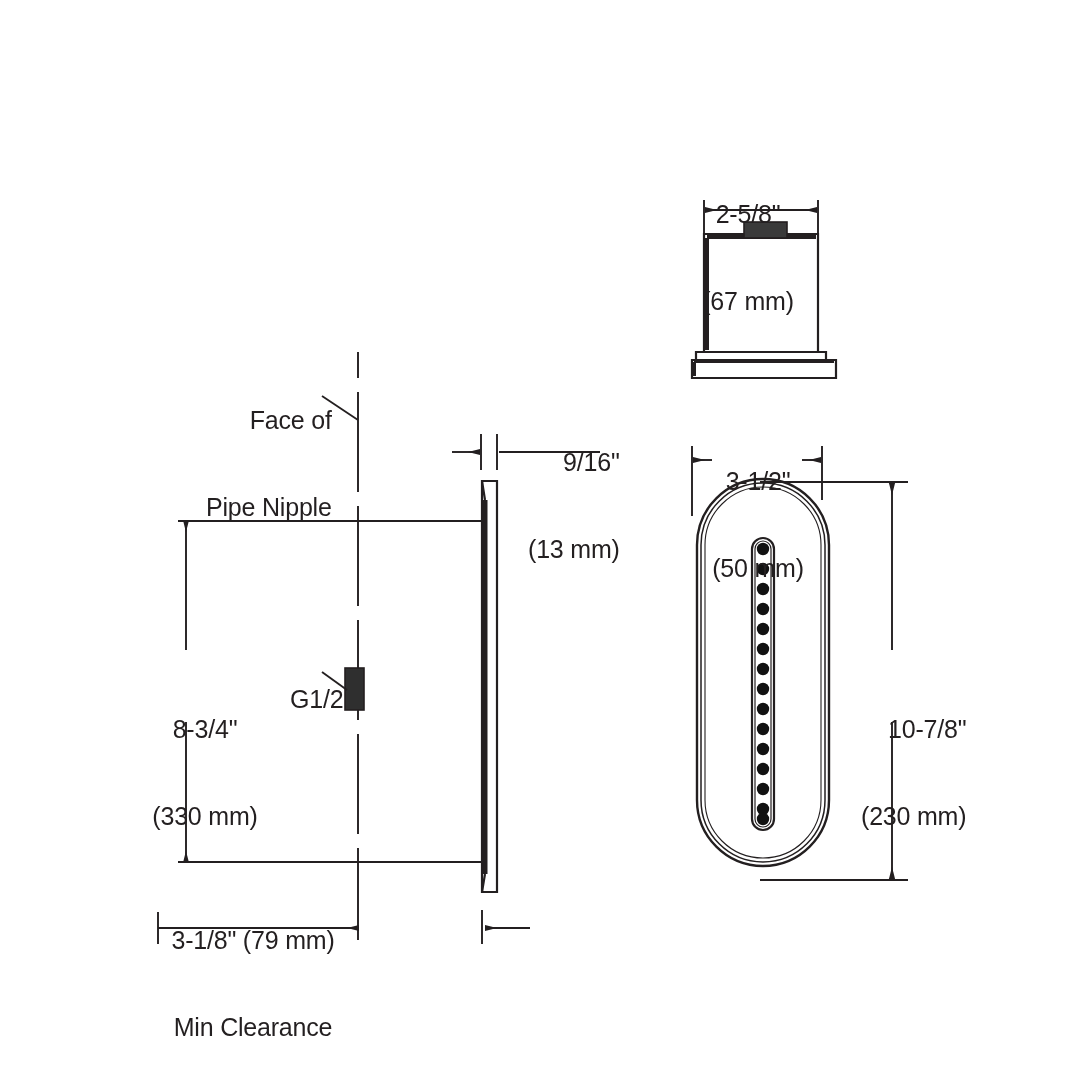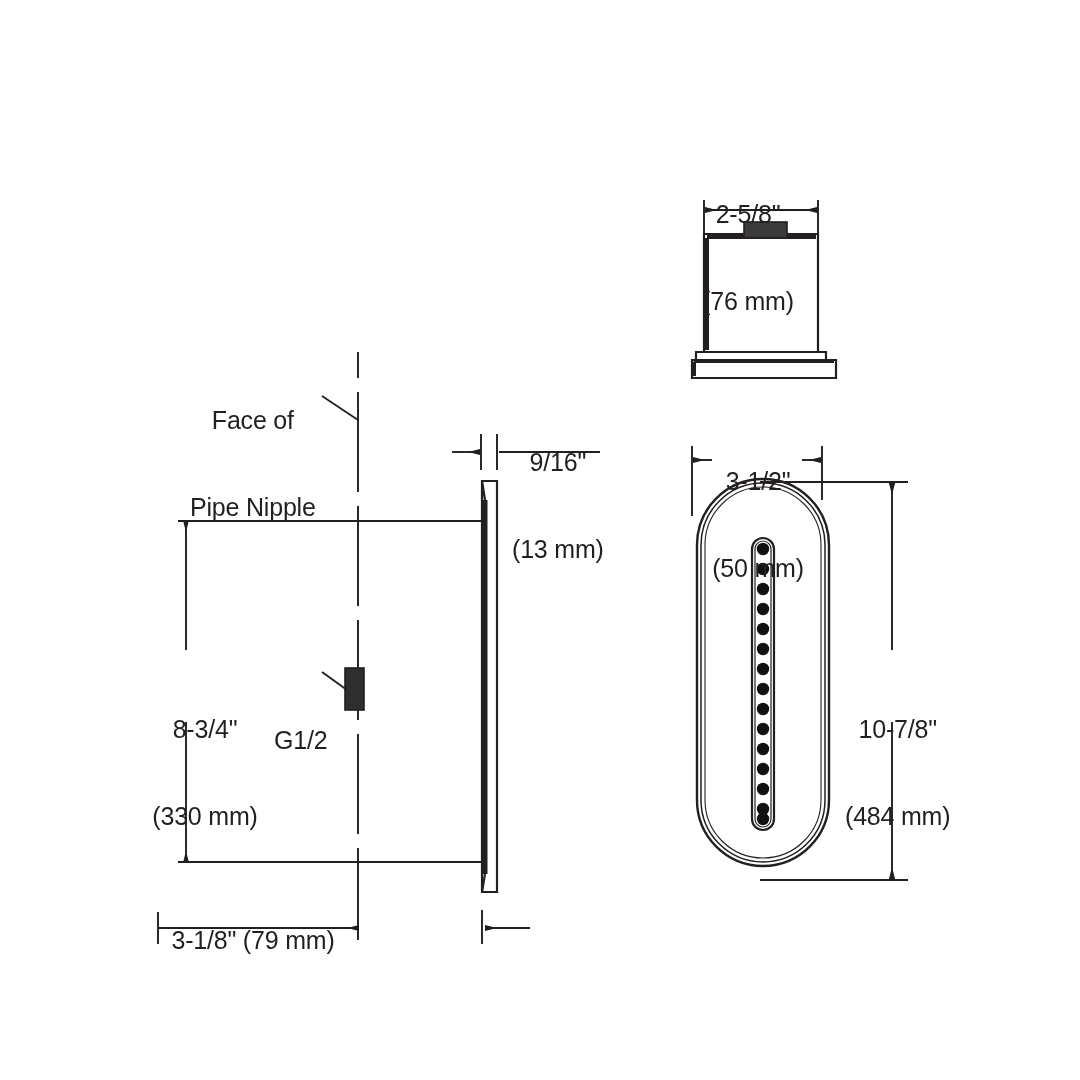--- a/index.html
+++ b/index.html
@@ -25,21 +25,21 @@
   .dim-text {
     position: absolute;
     font-family: "Liberation Sans", sans-serif;
     font-size: 25px;
     line-height: 29px;
     color: #231f20;
     white-space: pre;
     letter-spacing: -0.2px;
   }
   .ta-center { text-align: center; transform: translateX(-50%); }
-  .ta-left   { text-align: center; }
+  .ta-left   { text-align: right; margin-left: 16px; }
 </style>
 </head>
 <body>
 
 <div id="sheet">
 
   <svg id="drawing" viewBox="0 0 1080 1080">
     <defs>
       <marker id="arrIn" markerWidth="12" markerHeight="8" refX="11" refY="4" orient="auto" markerUnits="userSpaceOnUse">
         <path d="M0,4 L12,0.9 L12,7.1 Z" fill="#231f20"></path>
@@ -167,36 +167,37 @@
   <div class="dim-text ta-left" style="left:512px; top:390px;">
     <div>9/16"</div>
     <div>(13 mm)</div>
   </div>
 
   <div class="dim-text ta-center" style="left:205px; top:657px;">
     <div>8-3/4"</div>
     <div>(330 mm)</div>
   </div>
 
-  <div class="dim-text ta-left" style="left:274px; top:668px;">
+  <div class="dim-text ta-left" style="left:274px; top:627px;">
     <div>G1/2</div>
   </div>
 
   <div class="dim-text ta-center" style="left:253px; top:868px;">
     <div>3-1/8" (79 mm)</div>
+    <div>Min Clearance</div>
   </div>
 
   <div class="dim-text ta-center" style="left:748px; top:142px;">
     <div>2-5/8"</div>
-    <div>(76 mm)</div>
+    <div>(67 mm)</div>
   </div>
 
   <div class="dim-text ta-center" style="left:758px; top:409px;">
     <div>3-1/2"</div>
     <div>(50 mm)</div>
   </div>
 
   <div class="dim-text ta-left" style="left:845px; top:657px;">
     <div>10-7/8"</div>
-    <div>(484 mm)</div>
+    <div>(230 mm)</div>
   </div>
 
 </div>
 
 </body></html>

